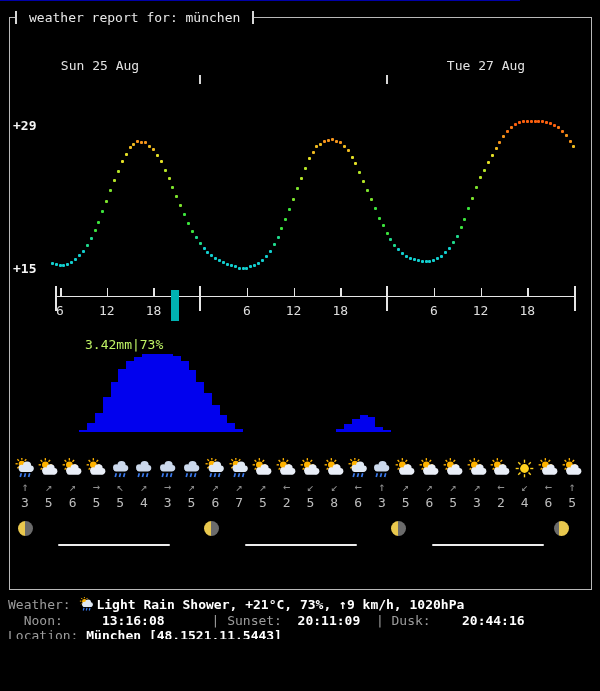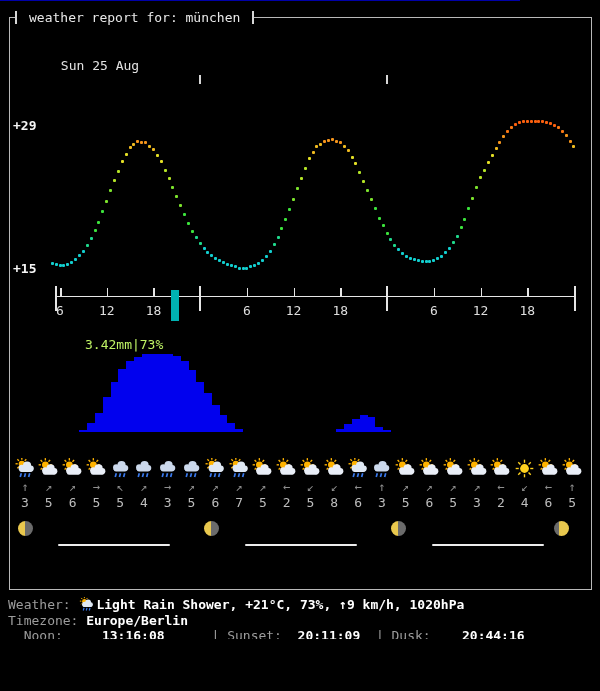--- a/index.html
+++ b/index.html
@@ -42,20 +42,21 @@
 
   <div class="chart-box"></div>
 
   <div class="title-bar">
     <span class="title-tick"></span>
     <span class="title-text">weather report for: münchen</span>
     <span class="title-tick"></span>
   </div>
 
   <div class="day-label" style="left:30px">Sun 25 Aug</div>
+  <div class="day-label" style="left:416px">Tue 27 Aug</div>
 
   <div class="top-sep-tick" style="left:199px"></div>
   <div class="top-sep-tick" style="left:386px"></div>
 
   <div class="ylab" style="top:118px">+29</div>
   <div class="ylab" style="top:261px">+15</div>
 
   <div class="abs" id="temp-dots">
       <div class="dot" style="left: 50.735px; top: 262.42px; background: rgb(18, 207, 207);"></div>
       <div class="dot" style="left: 54.6285px; top: 263.44px; background: rgb(18, 207, 207);"></div>
@@ -764,17 +765,17 @@
             <g fill="#dfe8f4">
               <circle cx="6.5" cy="9.5" r="3.1"></circle>
               <circle cx="11.5" cy="7.3" r="3.9"></circle>
               <circle cx="15" cy="10" r="2.9"></circle>
               <rect x="4.1" y="9.1" width="12.8" height="4.3" rx="2.1"></rect>
             </g>
             <line x1="6" y1="14.5" x2="5" y2="18" stroke="#3a7bf0" stroke-width="1.6"></line>
             <line x1="10" y1="14.5" x2="9" y2="18" stroke="#3a7bf0" stroke-width="1.6"></line>
             <line x1="14" y1="14.5" x2="13" y2="18" stroke="#3a7bf0" stroke-width="1.6"></line>
           </svg></span><span class="val">Light Rain Shower, +21°C, 73%, ↑9 km/h, 1020hPa</span></div>
-      <div class="status-line"><span class="dim">Timezone: </span><span class="val">Europe/Berlin</span></div>
       <div class="status-line"><span class="dim">  Noon:     </span><span class="val">13:16:08</span><span class="dim">      | Sunset:  </span><span class="val">20:11:09</span><span class="dim">  | Dusk:    </span><span class="val">20:44:16</span></div>
+      <div class="status-line"><span class="dim">Location: </span><span class="val">München [48.1521,11.5443]</span></div>
     </div>
 
 </div>
 
 </body></html>

